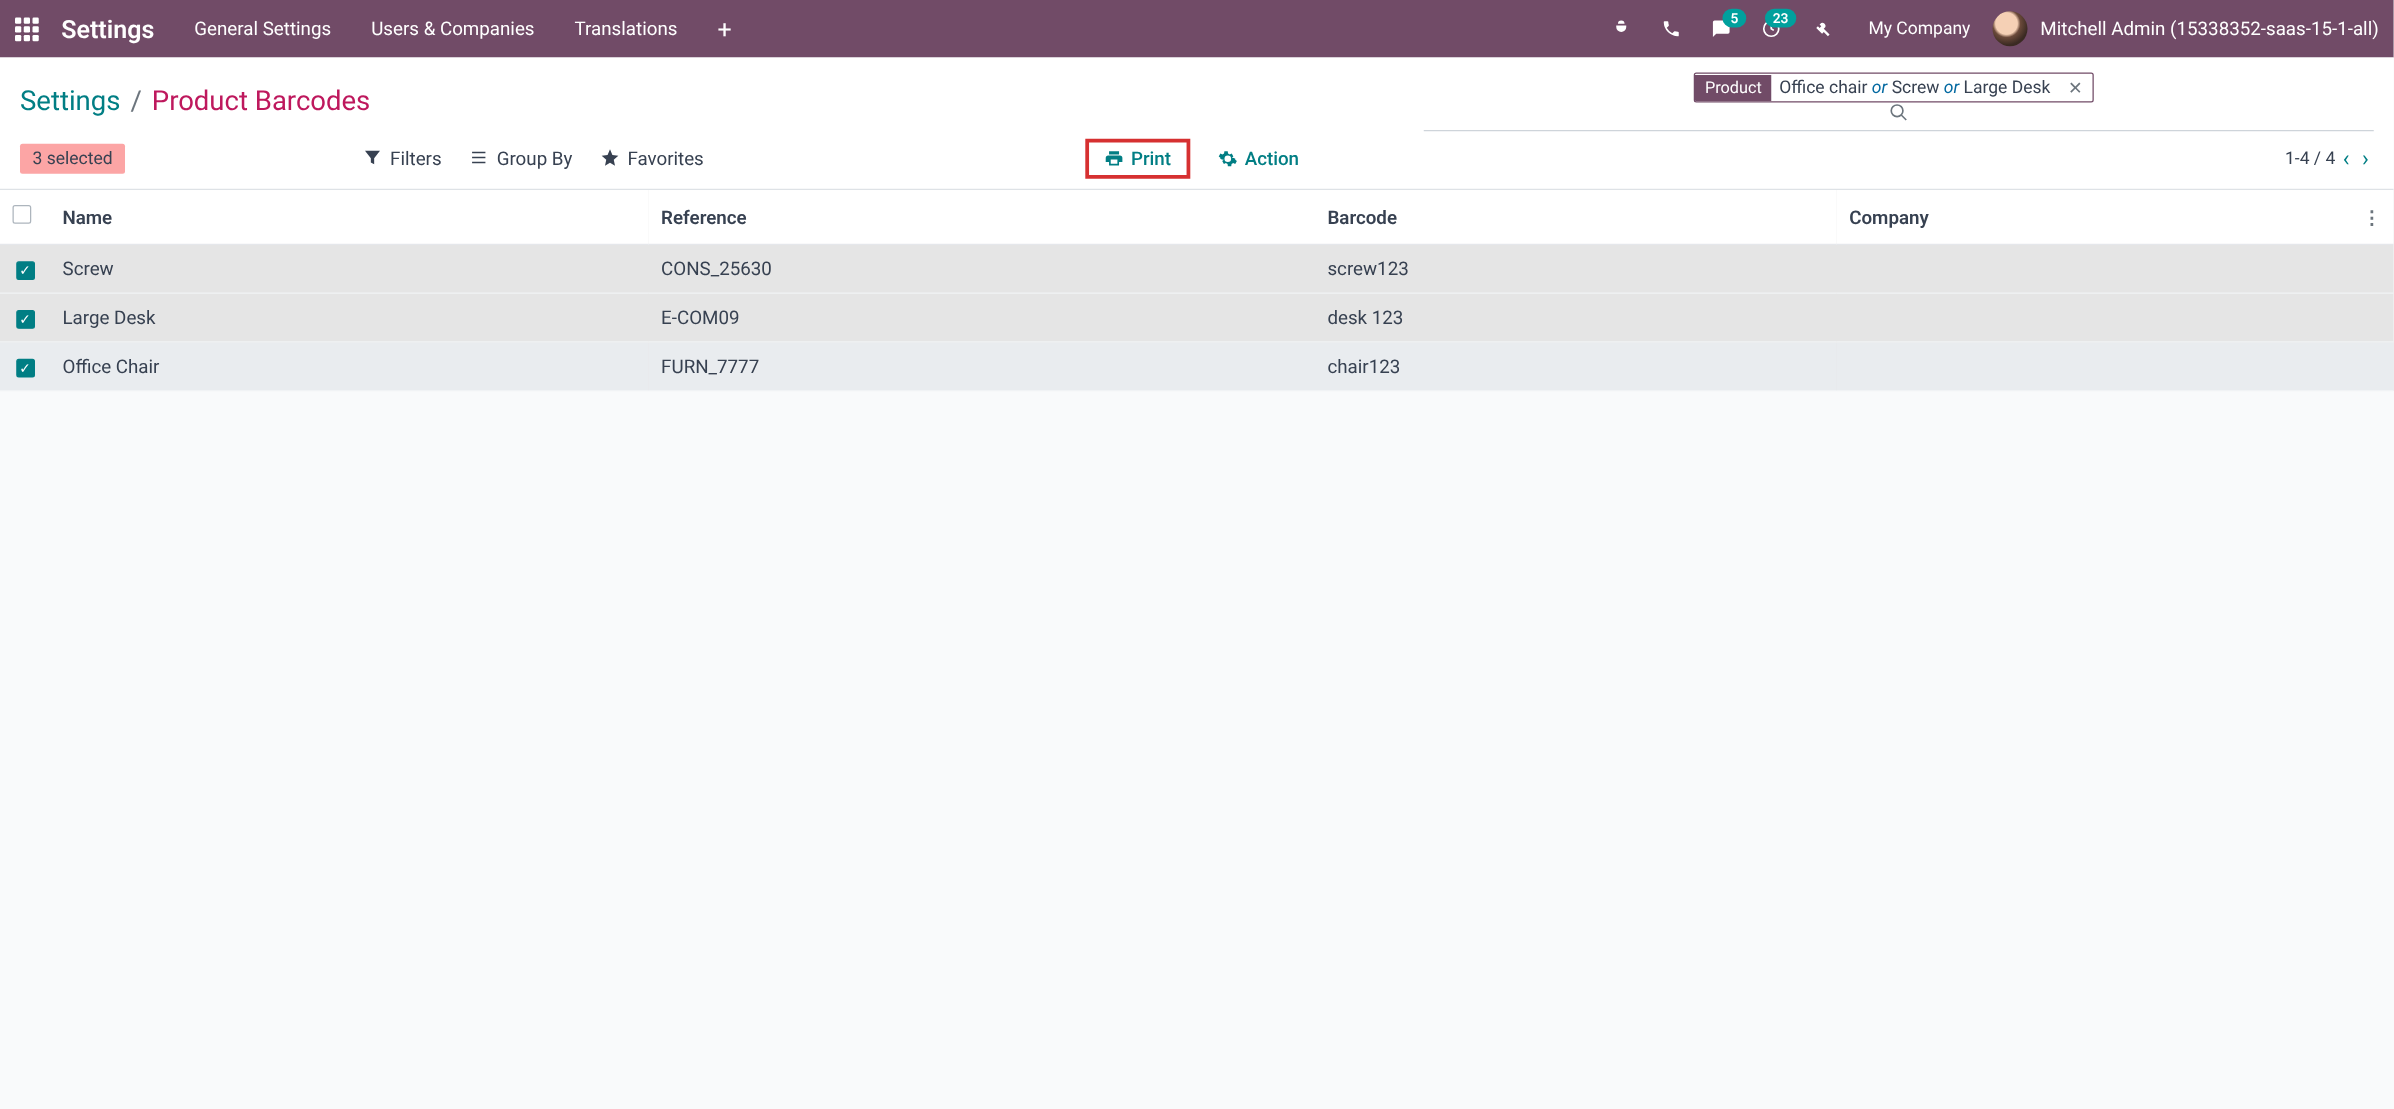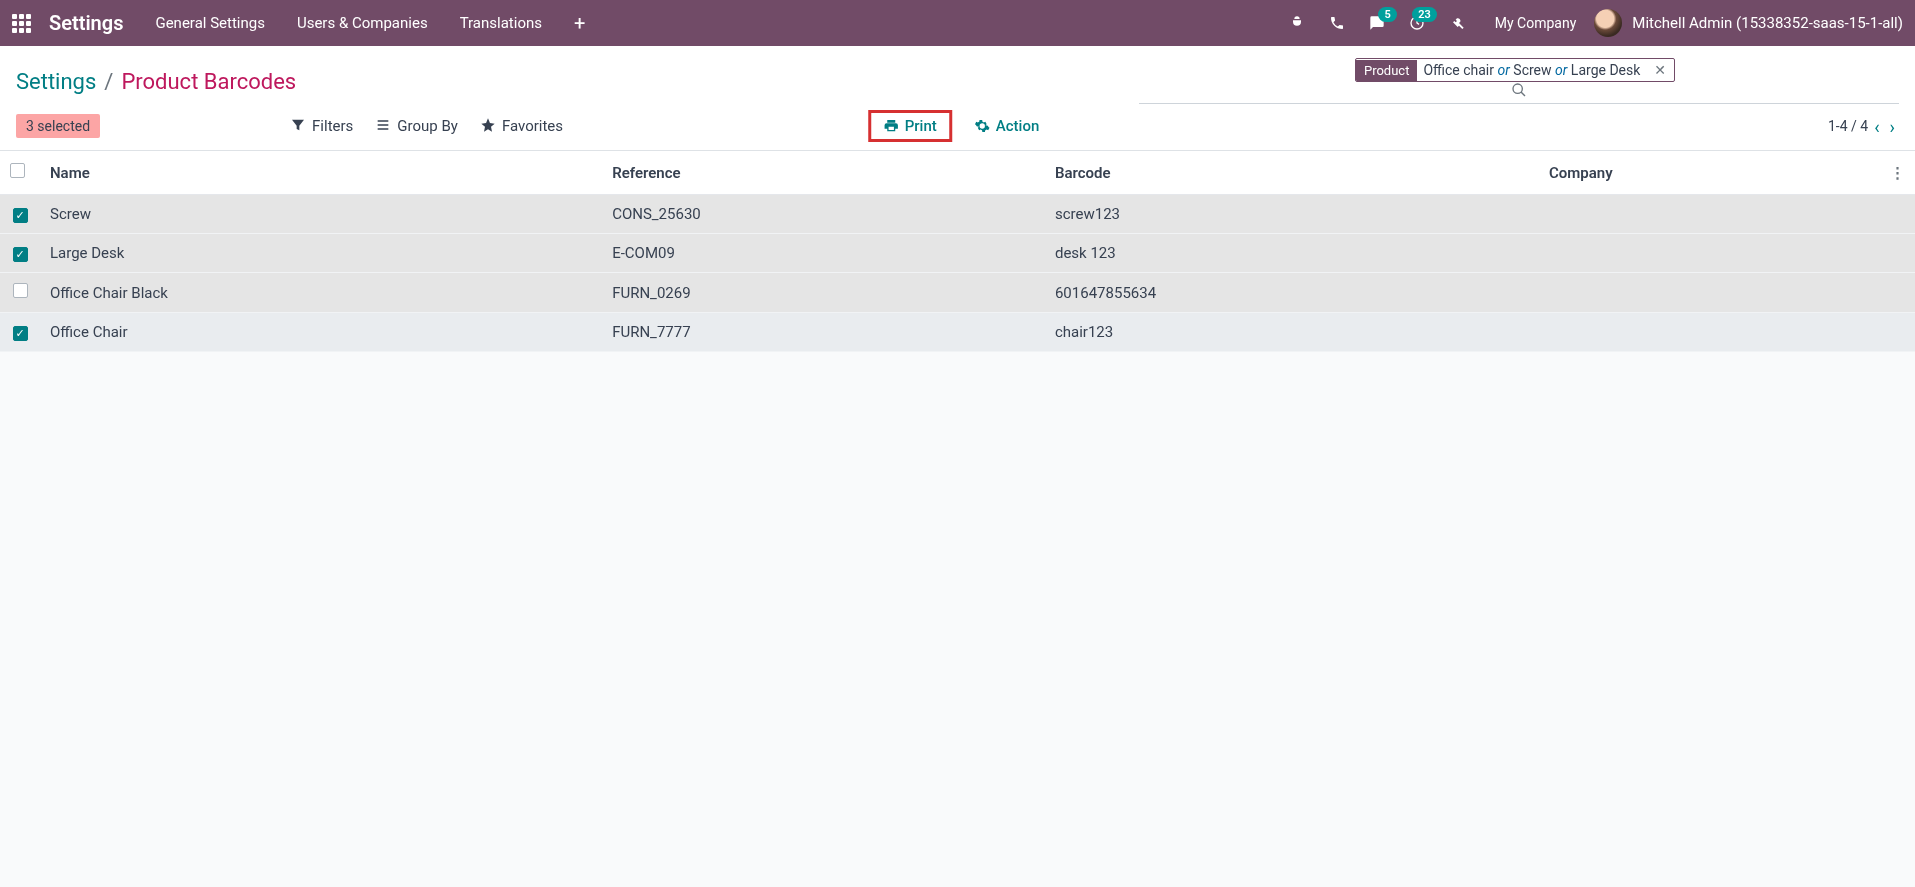--- a/index.html
+++ b/index.html
@@ -393,28 +393,20 @@
         <td class="opt-col"></td>
       </tr>
       <tr class="hover-row">
         <td class="chk-col"><span class="chk checked"></span></td>
         <td>Large Desk</td>
         <td>E-COM09</td>
         <td>desk 123</td>
         <td></td>
         <td class="opt-col"></td>
       </tr>
-      <tr class="hover-row">
-        <td class="chk-col"><span class="chk"></span></td>
-        <td>Office Chair Black</td>
-        <td>FURN_0269</td>
-        <td>601647855634</td>
-        <td></td>
-        <td class="opt-col"></td>
-      </tr>
       <tr class="hover-row highlighted">
         <td class="chk-col"><span class="chk checked"></span></td>
         <td>Office Chair</td>
         <td>FURN_7777</td>
         <td>chair123</td>
         <td></td>
         <td class="opt-col"></td>
       </tr>
     </tbody>
 </table>

